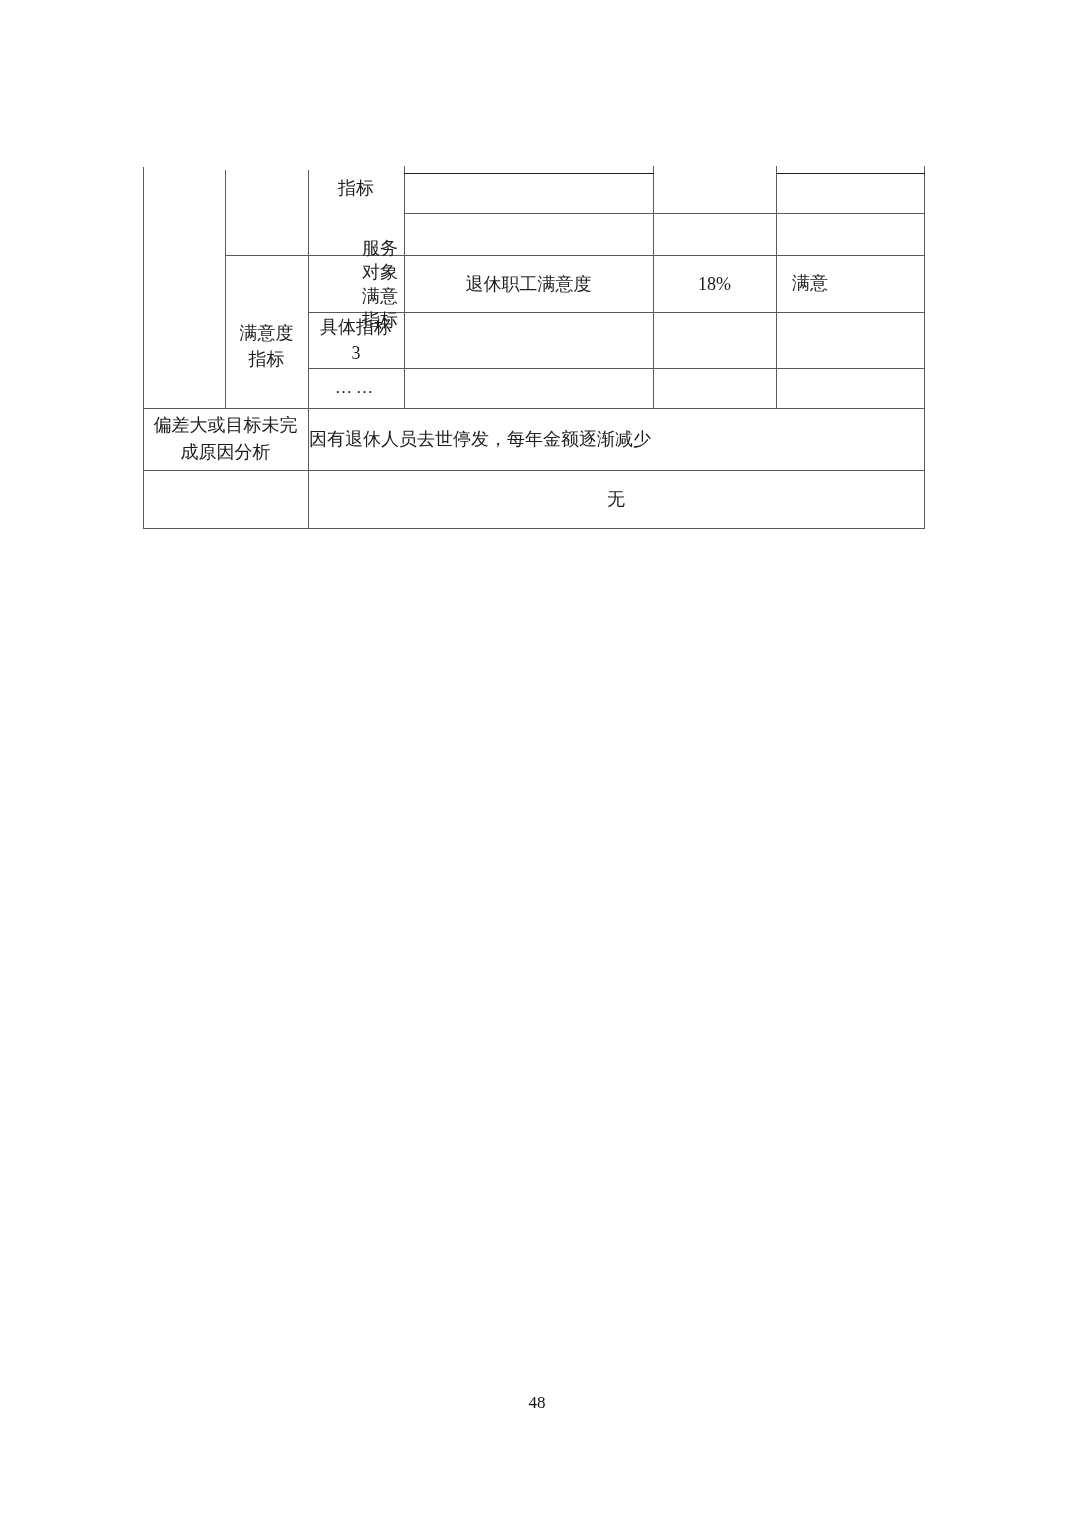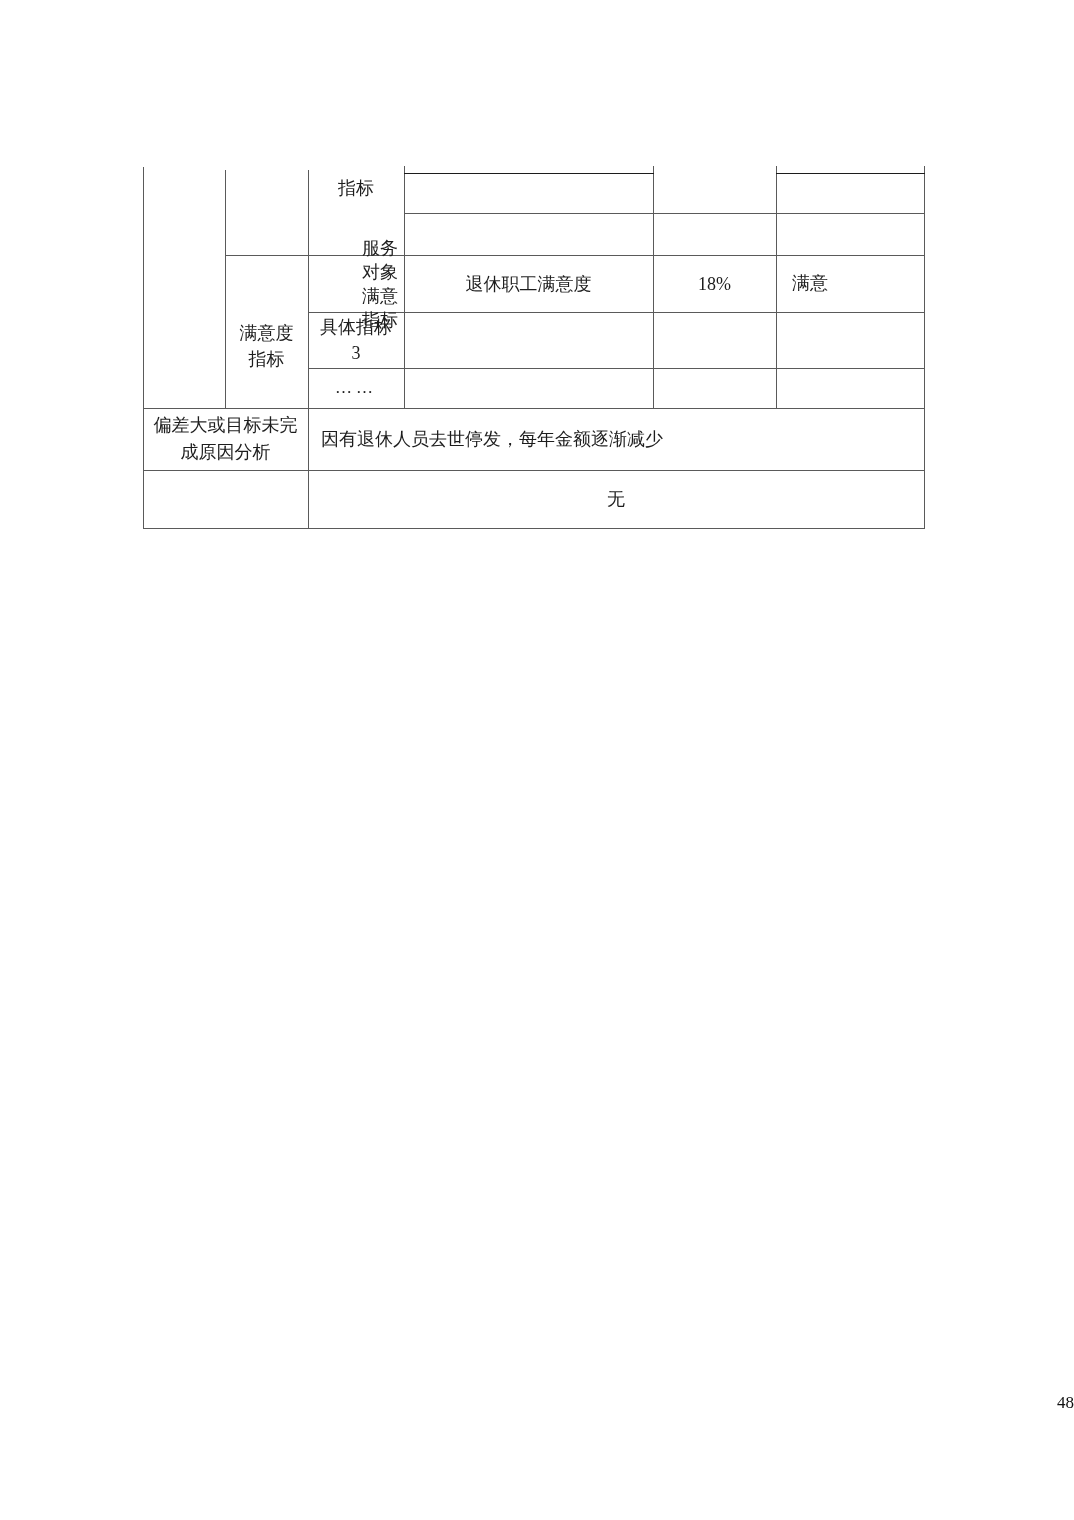--- a/index.html
+++ b/index.html
@@ -23,28 +23,28 @@
     position: absolute;
     display: flex;
     align-items: center;
     justify-content: center;
     text-align: center;
     font-size: 18px;
     line-height: 26px;
     white-space: pre-line;
   }
   .cell.top-align { align-items: flex-start; padding-top: 9px; }
-  .cell.left-align { justify-content: flex-start; text-align: left; padding-left: 13px; }
+  .cell.left-align { justify-content: flex-start; text-align: left; padding-left: 1px; }
   .cell.tight { line-height: 24px; }
   .cell.dots { letter-spacing: 4px; font-size: 17px; }
   .pagenum {
     position: absolute;
     left: 0; top: 1393px;
     width: 1074px;
-    text-align: right;
+    text-align: center;
     font-size: 17px;
     color: #111111;
   }
 </style>
 </head>
 <body>
 
 <div class="page">
 
   <div class="tbl">

